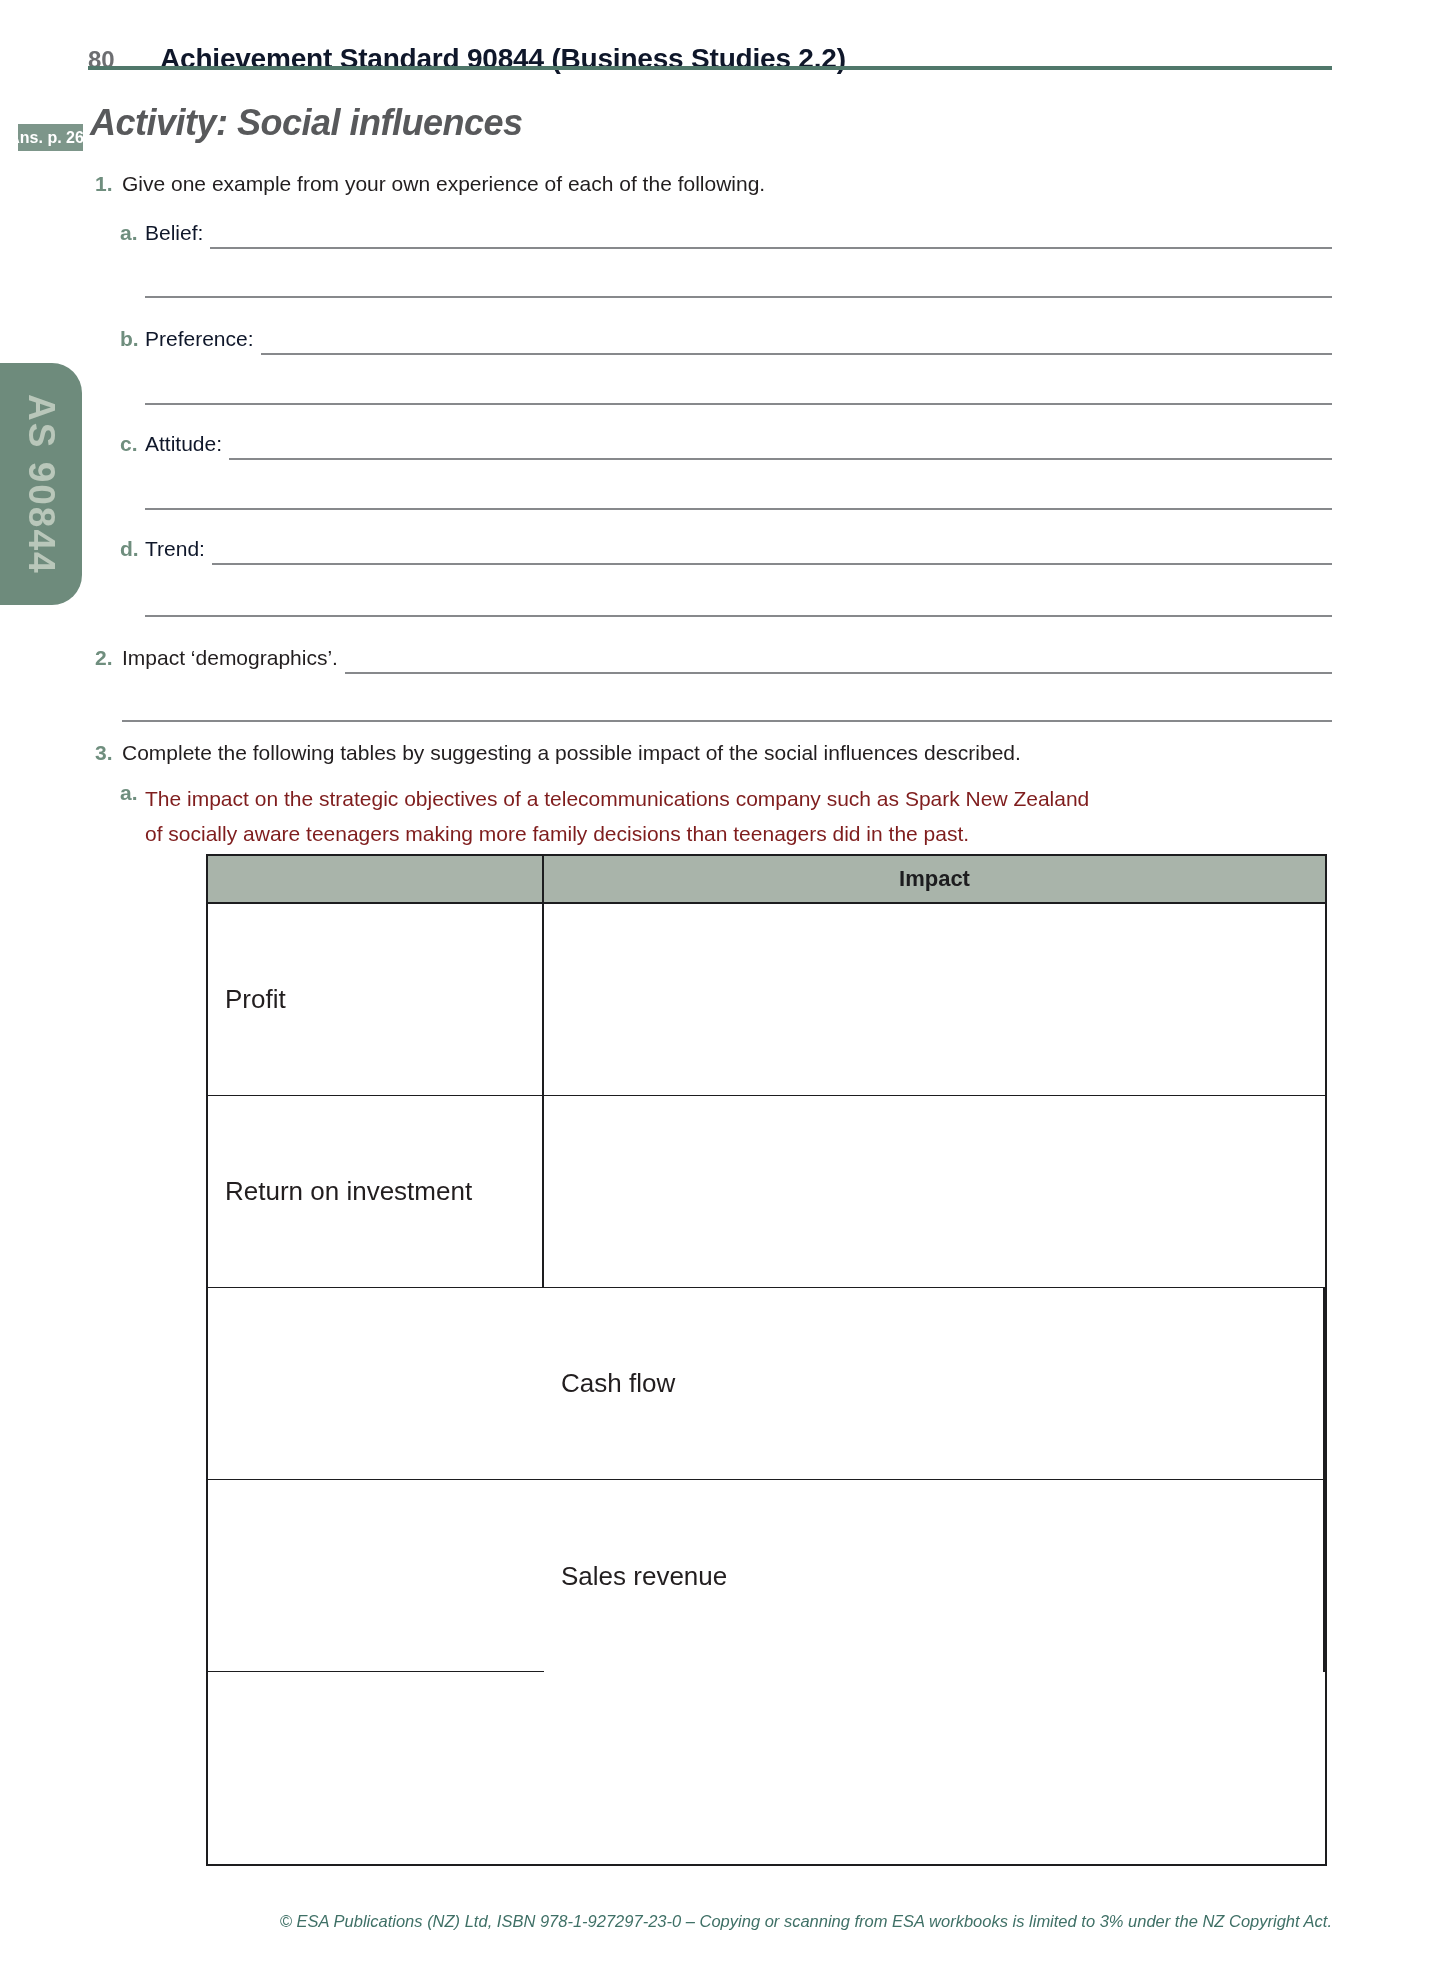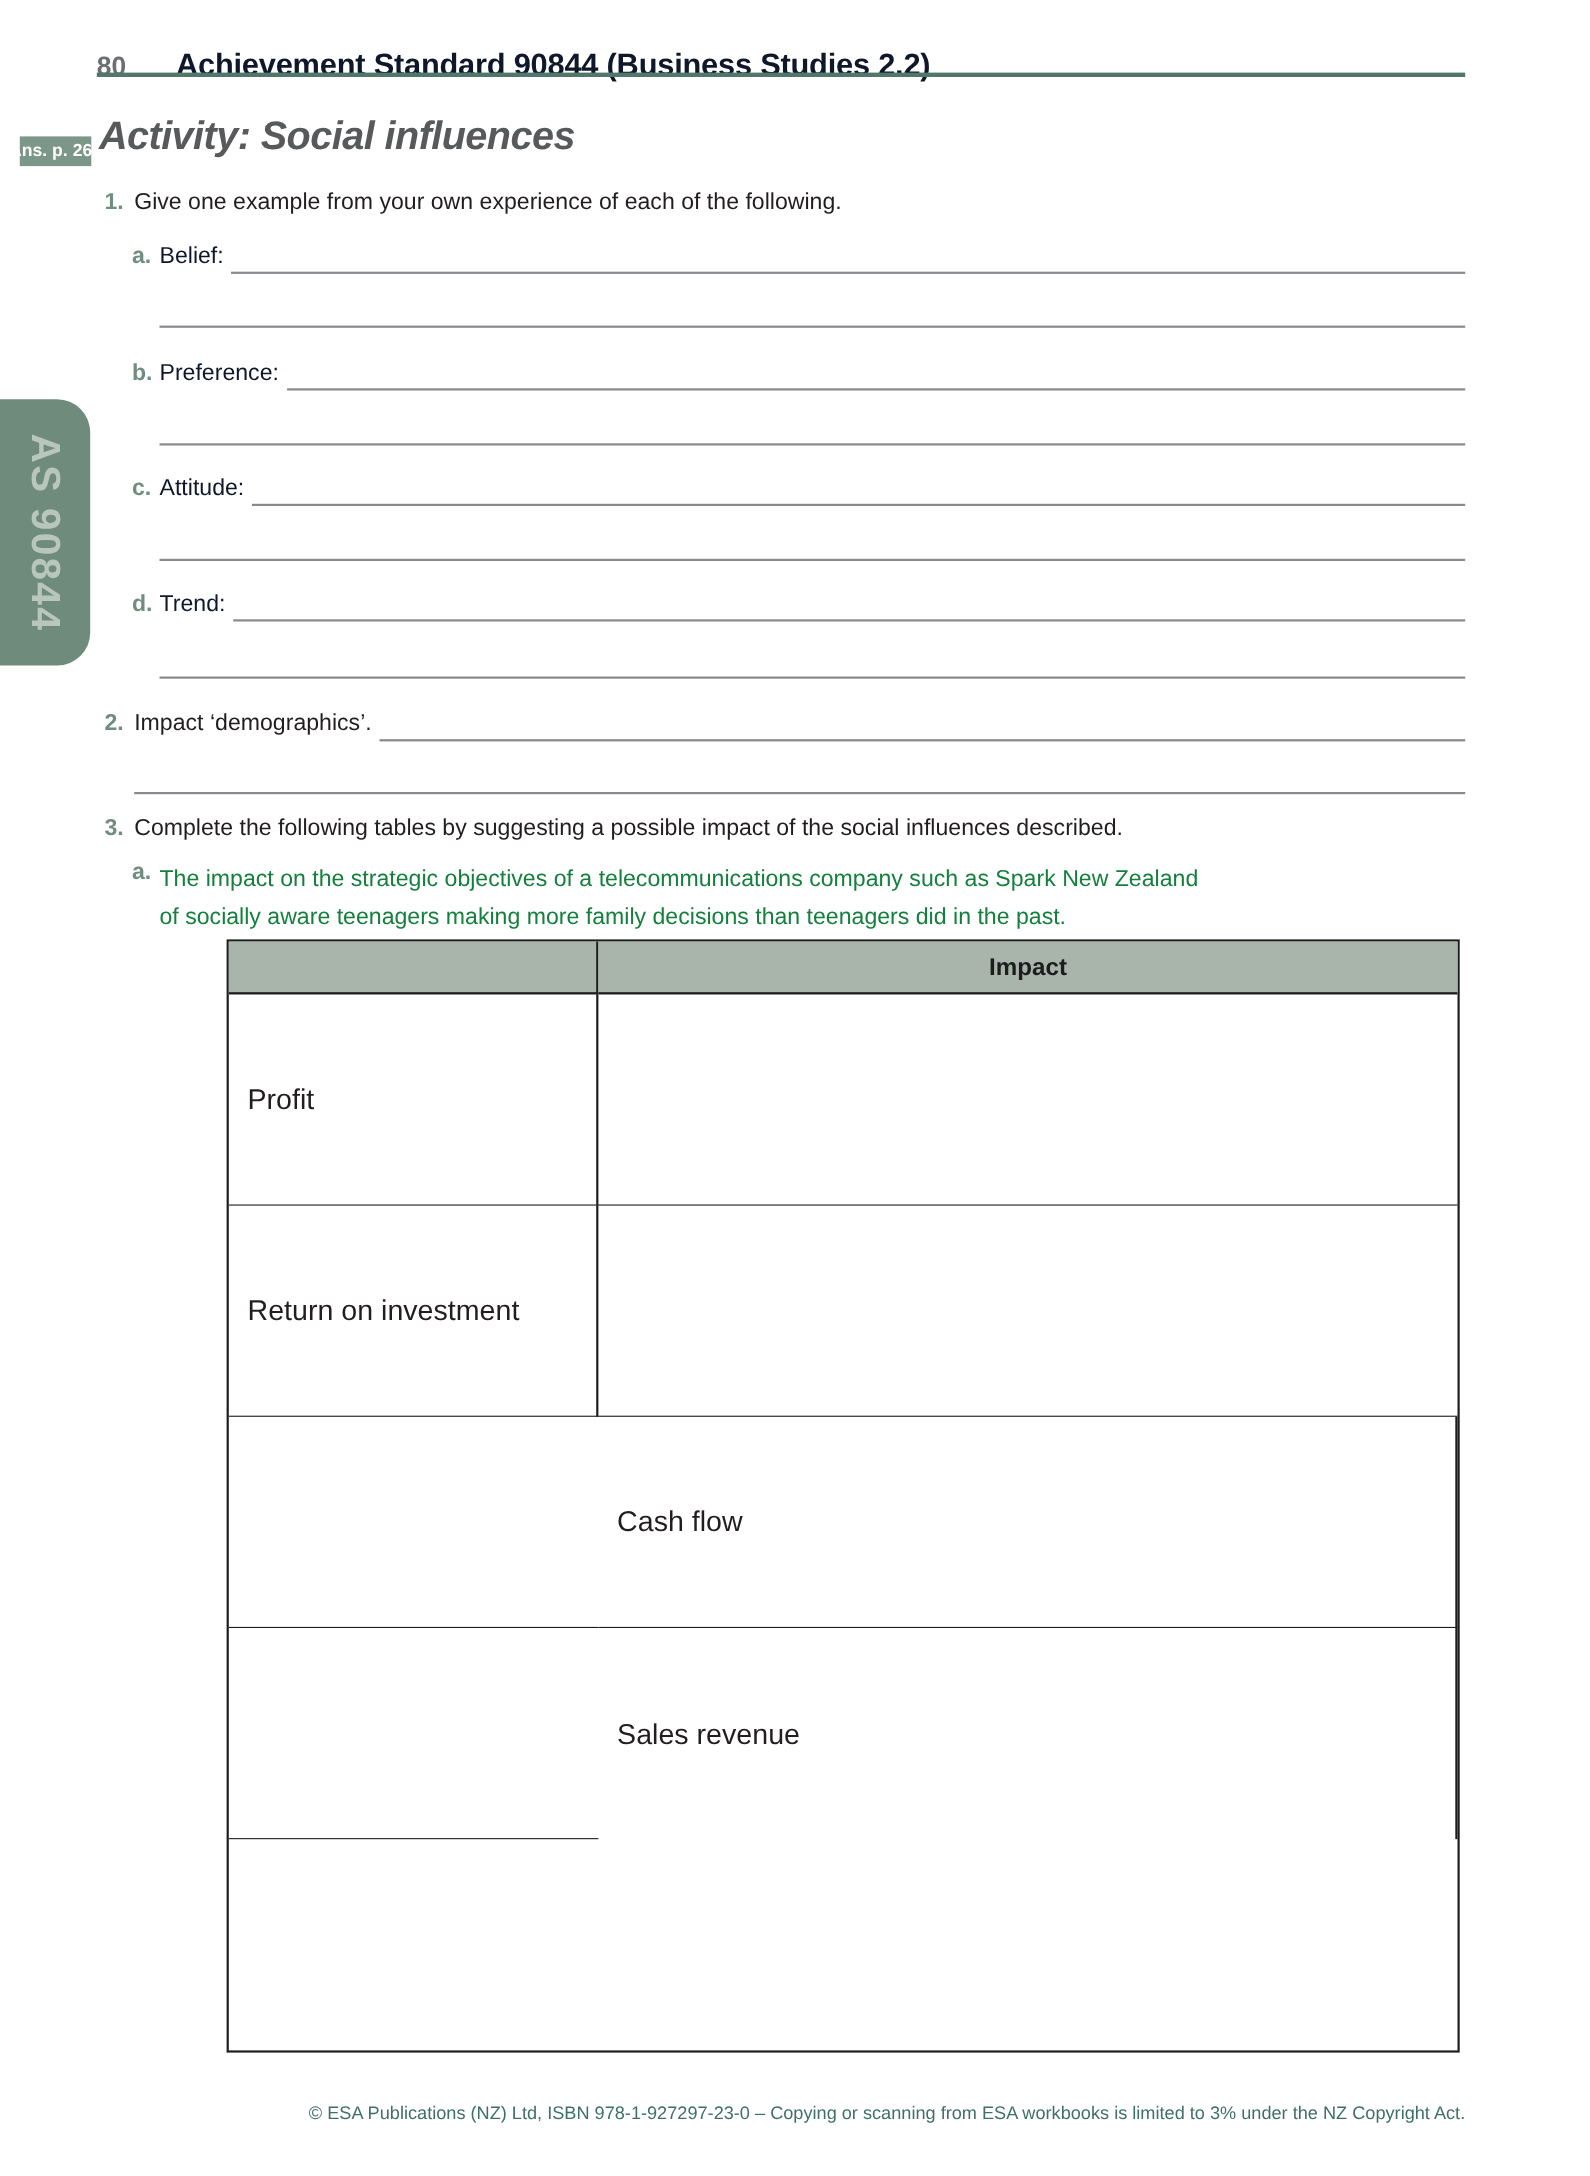--- a/index.html
+++ b/index.html
@@ -77,21 +77,21 @@
   .ans-line2 {
     position: absolute; height: 2px; background: #87898c;
   }
 
   
   .q3a {
     position: absolute; left: 120px; top: 781px; width: 1212px;
     display: flex; align-items: flex-start;
   }
   .q3a .q3a-text {
-    font-size: 21px; color: #15803d; line-height: 35px; width: 945px;
+    font-size: 21px; color: #7f1d1d; line-height: 35px; width: 945px;
   }
 
   
   .impact-table {
     position: absolute; left: 206px; top: 854px; width: 1121px;
     border: 2.5px solid #1d1d1f;
     display: grid;
     grid-template-columns: 336px 1fr;
     grid-template-rows: 48px repeat(5, 192px);
   }
@@ -106,21 +106,21 @@
   .impact-table .hdr-label { font-size: 22px; font-weight: bold; color: #1d1d1f; }
   .impact-table .row-label {
     display: flex; align-items: center; padding-left: 17px;
     font-size: 26px; color: #221e1f;
   }
   .impact-table .last { border-bottom: none; }
 
   
   .page-footer {
     position: absolute; top: 1912px; right: 113px;
-    font-size: 16.5px; color: #3f7066;
+    font-size: 16.5px; font-style: italic; color: #3f7066;
     white-space: nowrap;
   }
 </style>
 </head>
 <body>
 
 <div class="page">
 
   <header class="page-header">
     <span class="page-num">80</span>

